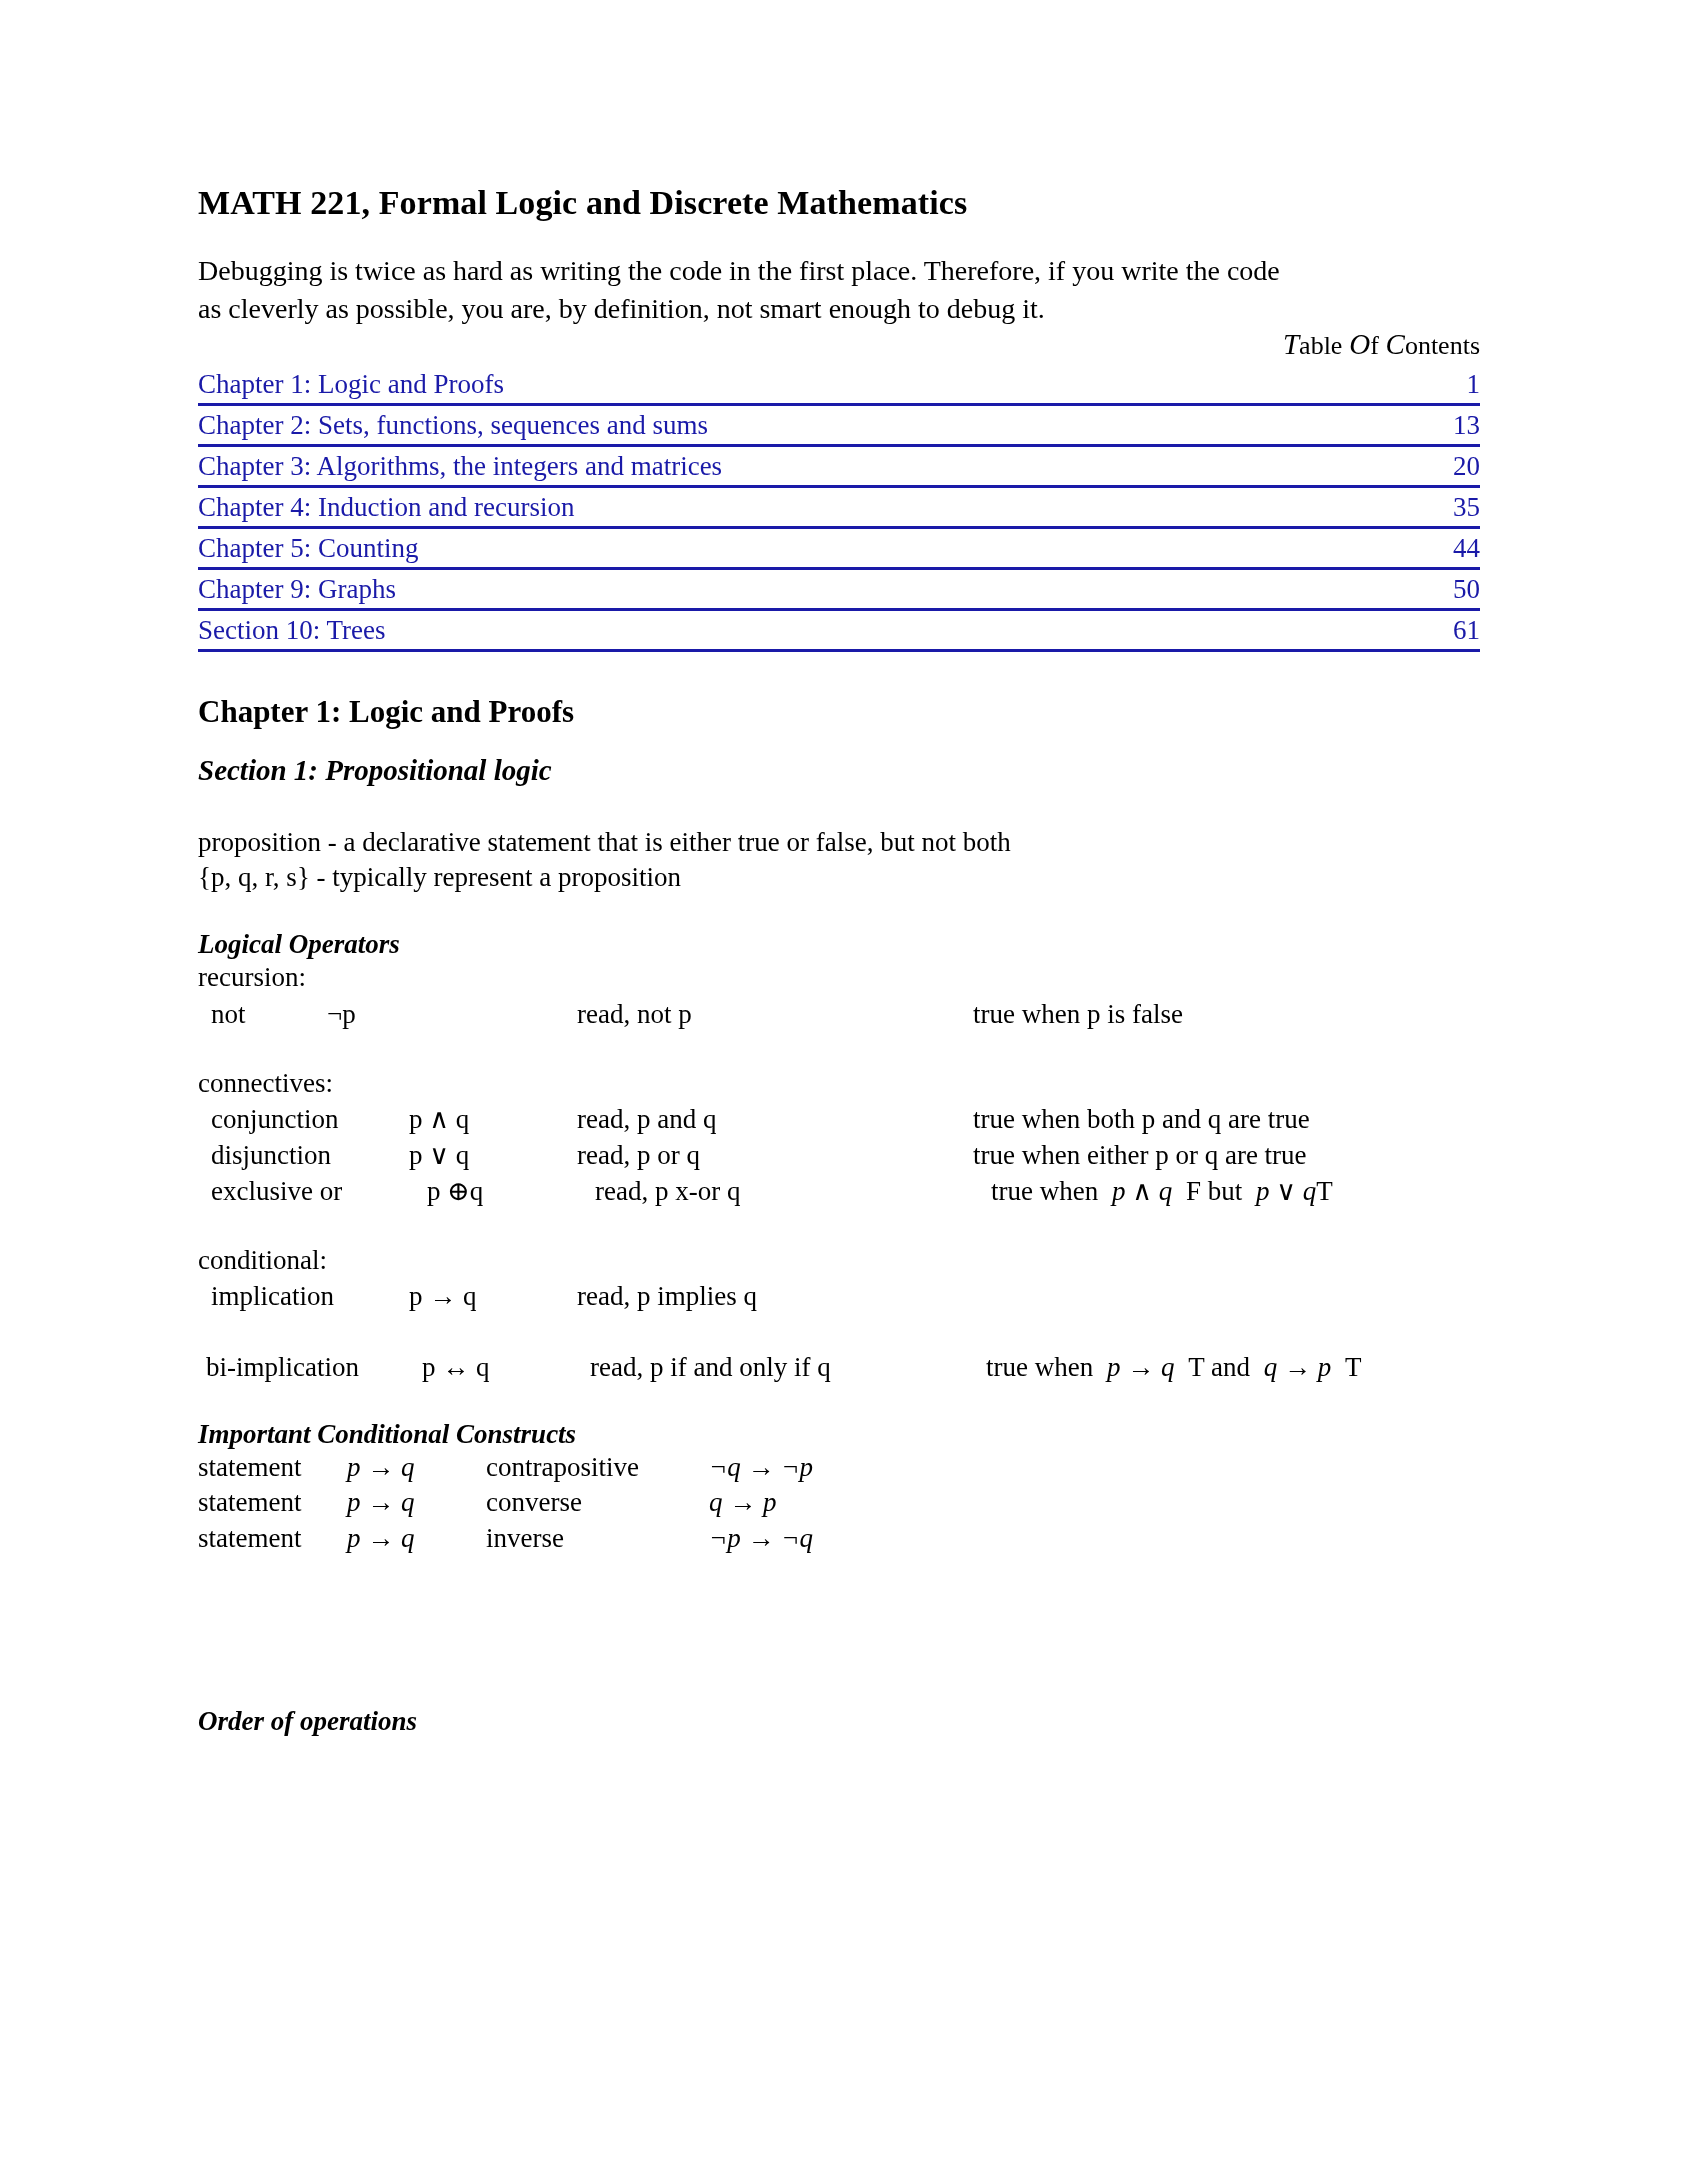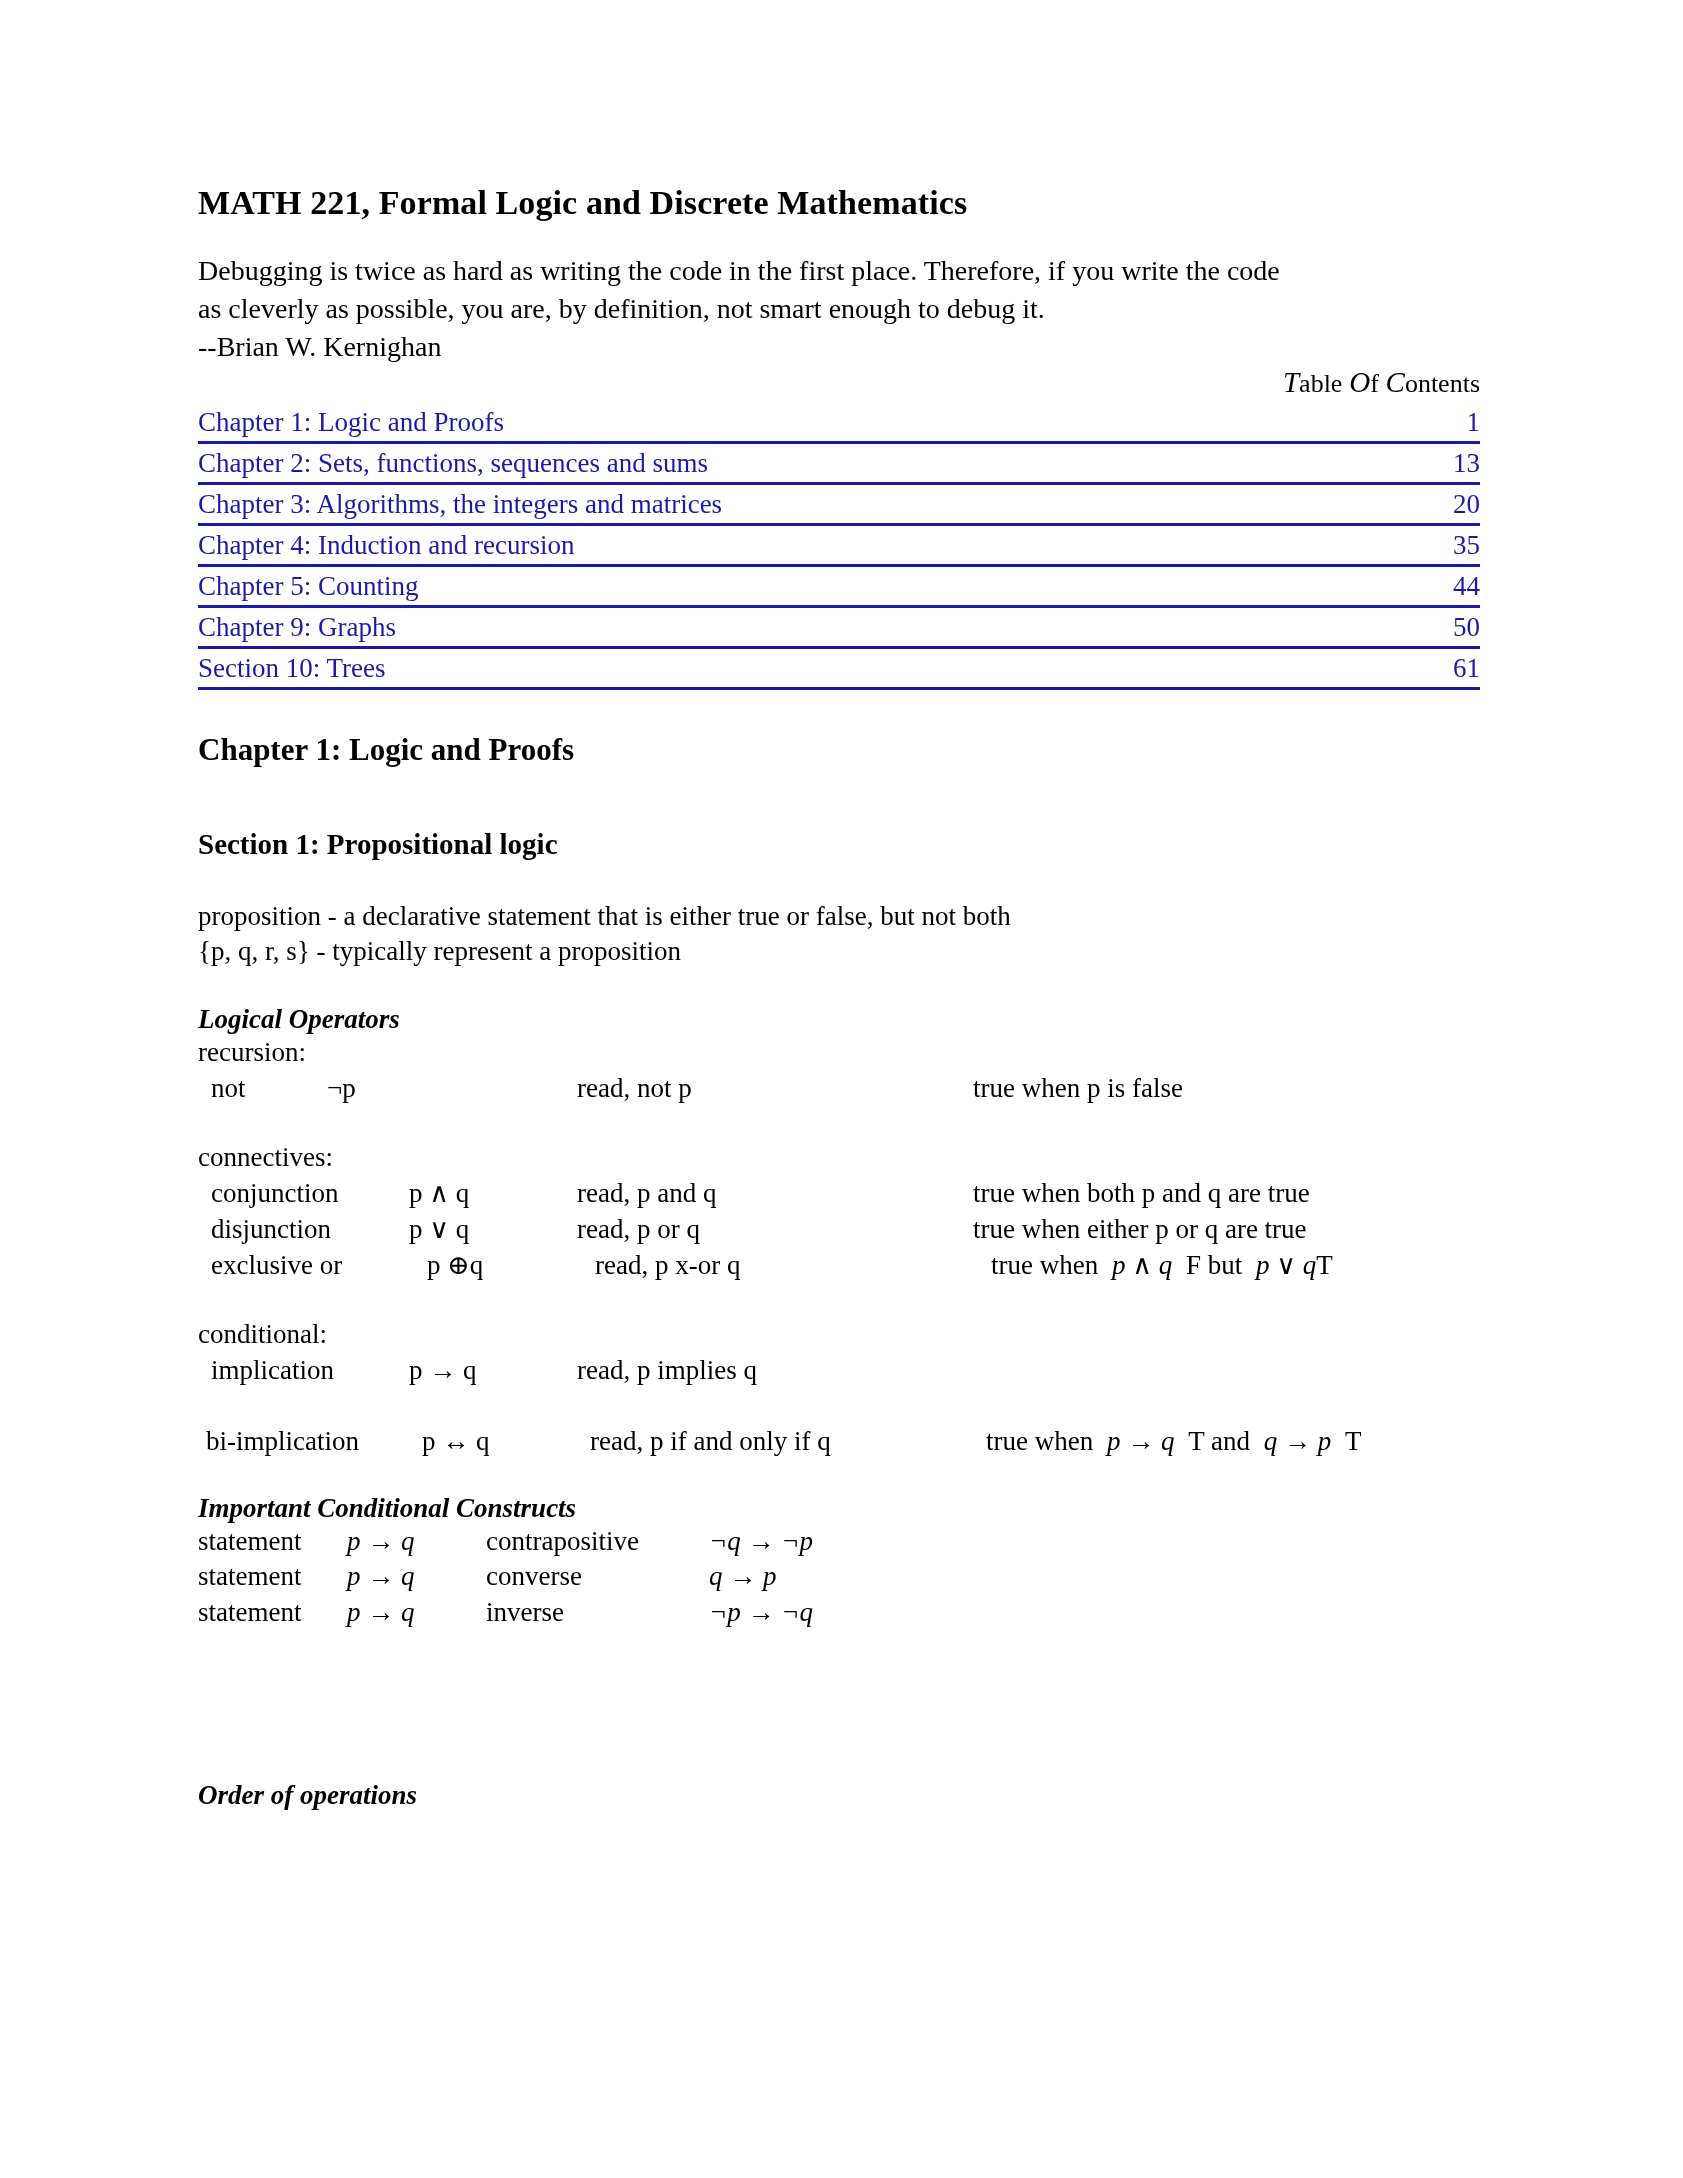--- a/index.html
+++ b/index.html
@@ -82,21 +82,22 @@
 
   
   .chapter-heading {
     font-size: 31px;
     font-weight: bold;
     margin: 42px 0 0 0;
   }
   .section-heading {
     font-size: 29px;
     font-weight: bold;
-    margin: 60px 0 0 0;
+    font-style: italic;
+    margin: 24px 0 0 0;
   }
   .sub-heading {
     font-size: 27px;
     font-weight: bold;
     font-style: italic;
     margin: 0;
   }
 
   
   .body-line {
@@ -153,21 +154,20 @@
 </head>
 <body>
 
 <div class="page">
 
   <h1 class="doc-title">MATH 221, Formal Logic and Discrete Mathematics</h1>
 
   <div>
     <p class="quote">Debugging is twice as hard as writing the code in the first place. Therefore, if you write the code</p>
     <p class="quote">as cleverly as possible, you are, by definition, not smart enough to debug it.</p>
-    <p class="quote-attrib">--Brian W. Kernighan</p>
   </div>
 
   <div class="toc">
     <div class="toc-heading">
       <span class="cap">T</span><span class="low">able</span>
       <span class="cap">O</span><span class="low">f</span>
       <span class="cap">C</span><span class="low">ontents</span>
     </div>
 
     <a class="toc-entry" href="#">

